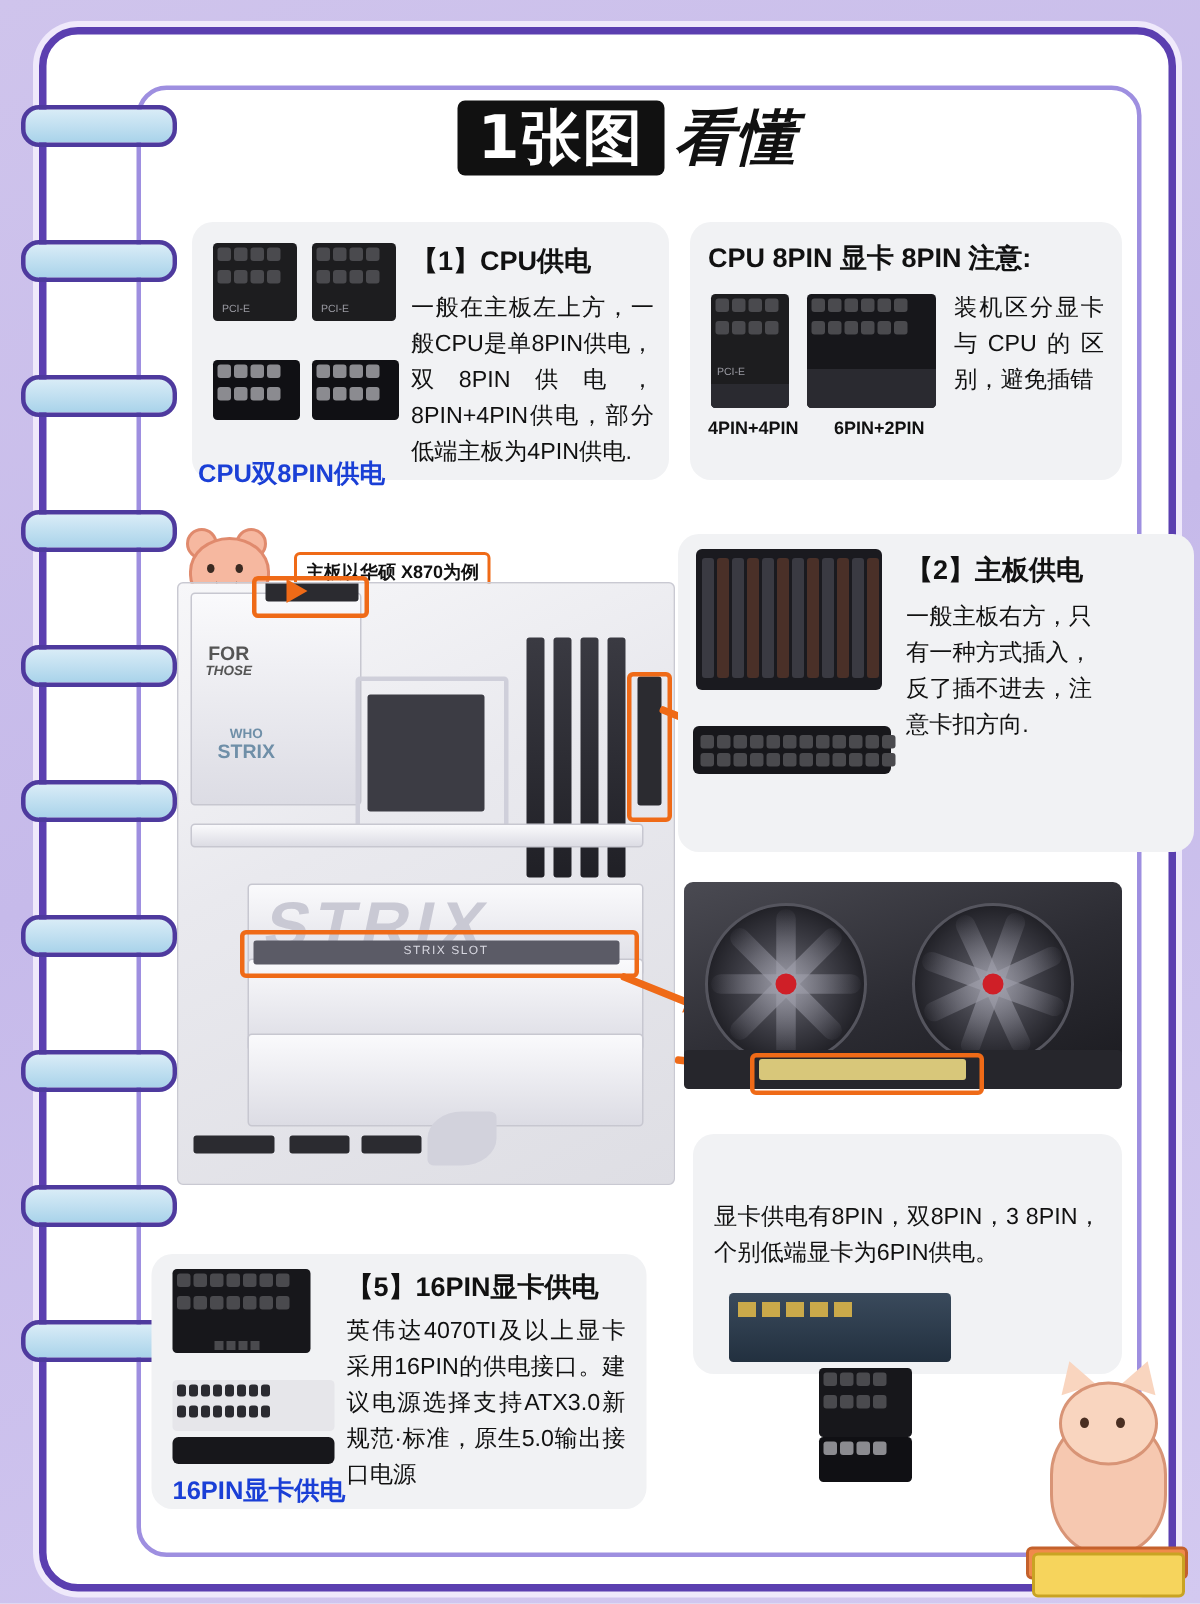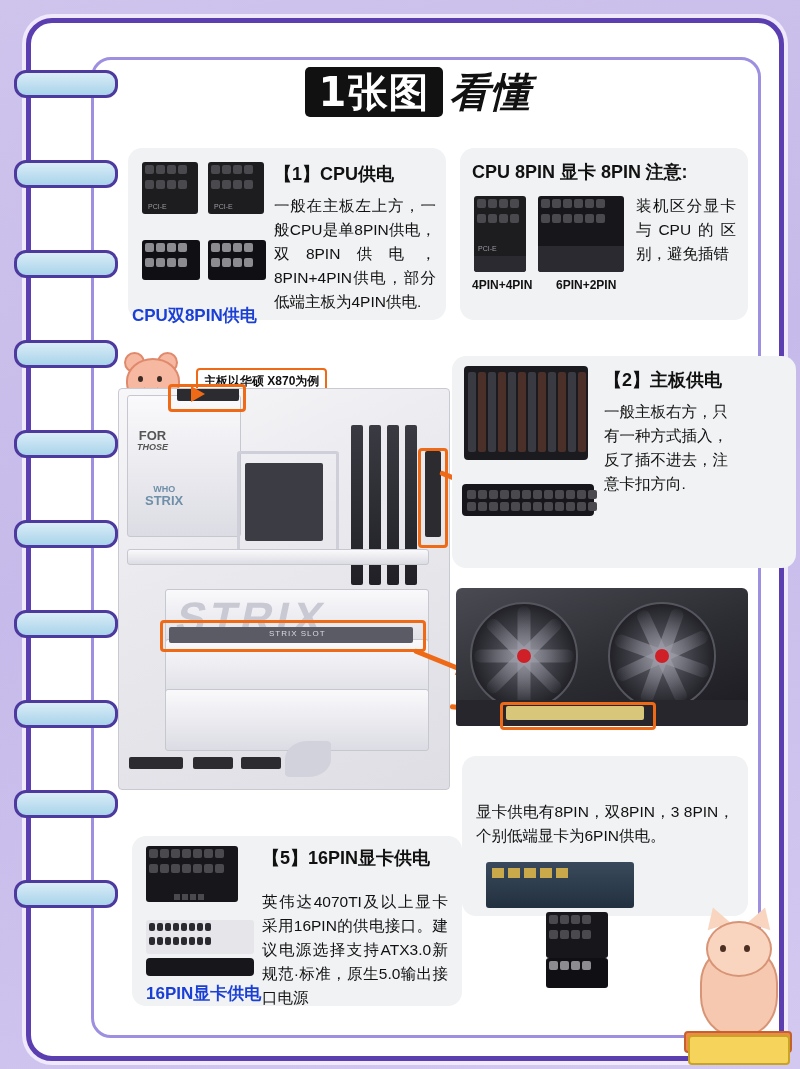--- a/index.html
+++ b/index.html
@@ -466,21 +466,21 @@
   <div class="cear l"></div>
     <div class="cear r"></div>
   <div class="cbody"></div>
   <div class="chead"></div>
   <div class="ceye l"></div>
     <div class="ceye r"></div>
   <div class="book2"></div>
   <div class="book"></div>
 </div>
 
-<div class="card" style="left:132px;top:836px;width:330px;height:170px;">
+<div class="card" style="left:101px;top:836px;width:330px;height:170px;">
   <div class="conn" style="left:14px;top:10px;width:92px;height:56px;background:#17171b;">
     <div class="pinrow">
         <div class="pin"></div>
         <div class="pin"></div>
         <div class="pin"></div>
         <div class="pin"></div>
         <div class="pin"></div>
         <div class="pin"></div>
         <div class="pin"></div>
       </div>
@@ -521,16 +521,16 @@
         <div class="pin" style="background:#2a2a30;width:6px;height:8px;"></div>
         <div class="pin" style="background:#2a2a30;width:6px;height:8px;"></div>
       </div>
   </div>
   <div class="blackblock" style="left:14px;top:122px;width:108px;height:18px;background:#17171b;"></div>
 
   <div style="position:absolute;left:130px;top:10px;width:186px;">
     <div class="hdr">
       <span>【5】</span><span>16PIN显卡供电</span>
     </div>
-    <div class="body-text" style="margin-top:20px;">英伟达4070TI及以上显卡采用16PIN的供电接口。建议电源选择支持ATX3.0新规范·标准，原生5.0输出接口电源</div>
+    <div class="body-text" style="margin-top:6px;">英伟达4070TI及以上显卡采用16PIN的供电接口。建议电源选择支持ATX3.0新规范·标准，原生5.0输出接口电源</div>
   </div>
   <div class="cap" style="position:absolute;left:14px;top:146px;">16PIN显卡供电</div>
 </div>
 
 </body></html>

